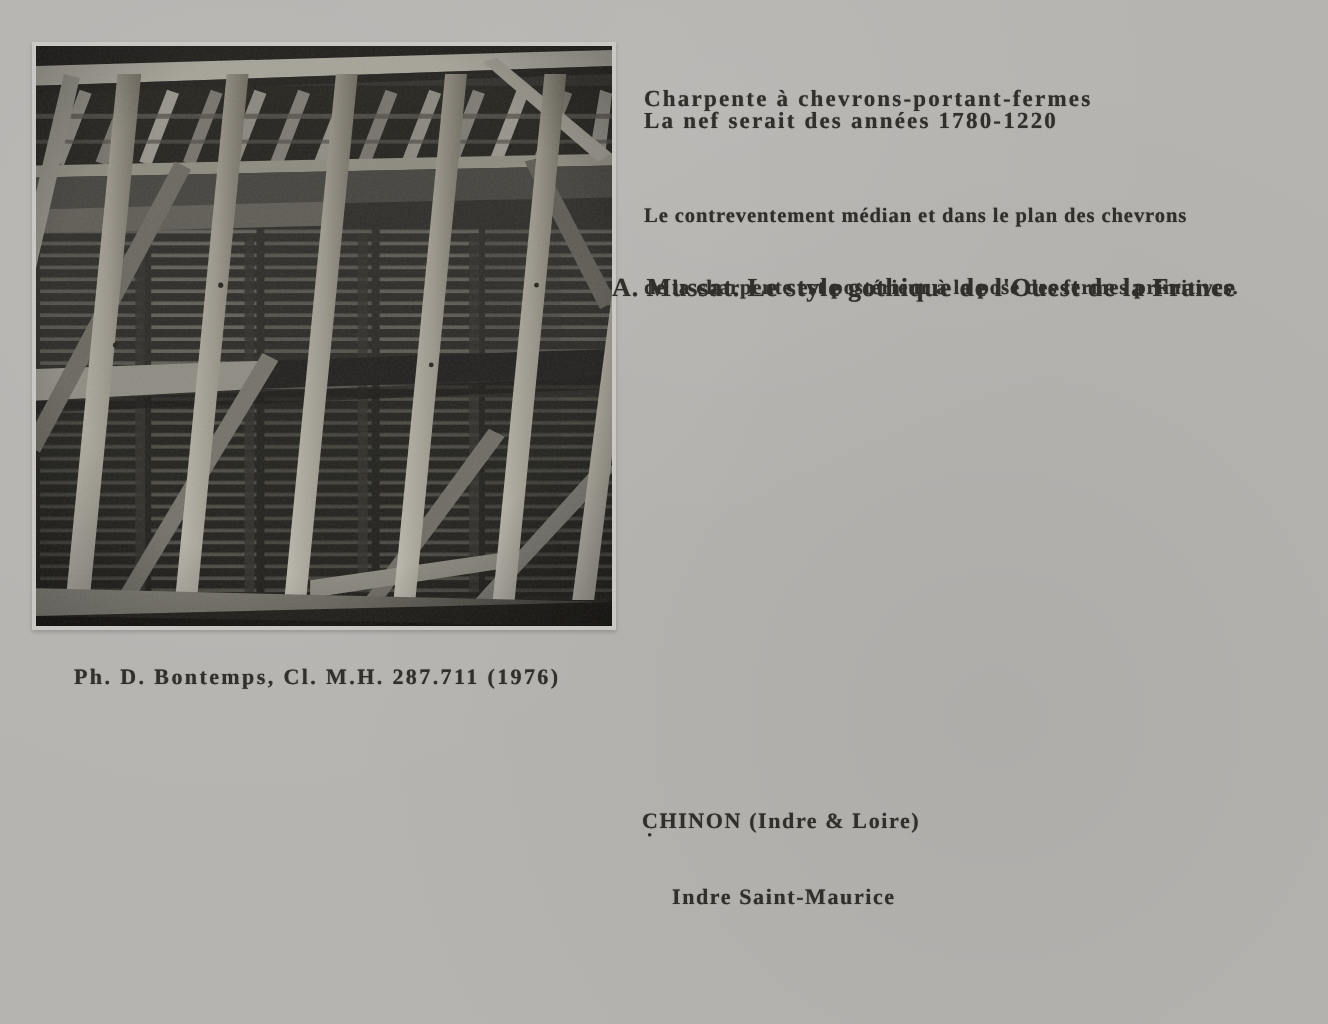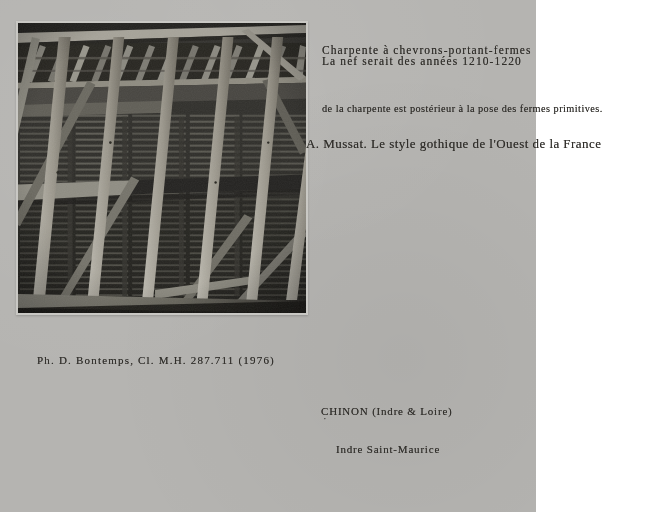--- a/index.html
+++ b/index.html
@@ -1,44 +1,45 @@
 <!DOCTYPE html>
 <html><head>
 <meta charset="utf-8">
 <style>
   html, body { margin: 0; padding: 0; }
   body { width: 664px; height: 512px; overflow: hidden; }
   #screen {
-    position: relative; width: 536px; height: 512px;
+    position: relative; width: 664px; height: 512px;
     background: #b5b4b1;
     background-image:
       radial-gradient(circle at 18% 25%, rgba(255,255,255,0.06), transparent 45%),
       radial-gradient(circle at 75% 70%, rgba(0,0,0,0.04), transparent 55%),
       radial-gradient(circle at 55% 10%, rgba(255,255,255,0.05), transparent 40%);
     font-family: "Liberation Serif", "DejaVu Serif", serif;
     color: #312f2b;
+    font-weight: bold;
   }
   .typed { position: absolute; white-space: pre; color: #312f2b;
            text-shadow: 0 0 0.5px rgba(45,43,40,0.65); }
   .typed .line { display: block; }
 
   #photo-frame {
     position: absolute; left: 16px; top: 21px;
     width: 288px; height: 290px;
     border: 2px solid #c9c8c4;
     box-shadow: 0 1px 2px rgba(0,0,0,0.18);
     background: #2e2d29;
   }
   #photo-frame svg { display: block; width: 100%; height: 100%; }
 
   #title-block   { left: 322px; top: 20px;  font-size: 11.5px; line-height: 12px;   letter-spacing: 1.1px; }
   #dating-line   { left: 322px; top: 55px;  font-size: 11.5px; line-height: 12px;   letter-spacing: 1.1px; }
   #note-block    { left: 322px; top: 79px;  font-size: 10.3px; line-height: 12px;   letter-spacing: 0.45px; }
   #reference-block { left: 306px; top: 114px; font-size: 13px; line-height: 12px; letter-spacing: 0.45px; }
-  #photo-credit  { left: 37px;  top: 333px; font-size: 11px;   line-height: 12px;   letter-spacing: 1.2px; margin-top: 21px; }
+  #photo-credit  { left: 37px;  top: 333px; font-size: 11px;   line-height: 12px;   letter-spacing: 1.2px; }
 
   #location-block { left: 321px; top: 380px; font-size: 11px; line-height: 12.5px; letter-spacing: 0.8px; }
   #location-block .indent { padding-left: 15px; }
   #location-bullet { position: absolute; left: 323px; top: 412px; font-size: 11px; color: #312f2b; }
 </style>
 </head>
 <body>
 
 <div id="screen">
 
@@ -146,23 +147,24 @@
 
       <rect x="0" y="0" width="290" height="291" fill="url(#vig)"></rect>
       <rect x="0" y="0" width="290" height="291" filter="url(#grain)" opacity="0.09"></rect>
     </svg>
   </figure>
 
   <div class="typed" id="title-block">
     <span class="line">Charpente à chevrons-portant-fermes</span>
   </div>
 
-  <div class="typed" id="dating-line">La nef serait des années 1210-1220</div>
+  <div class="typed" id="dating-line">La nef serait des années 1780-1220</div>
 
   <div class="typed" id="note-block">
+    <span class="line">Le contreventement médian et dans le plan des chevrons</span>
     <span class="line">de la charpente est postérieur à la pose des fermes primitives.</span>
   </div>
 
   <div class="typed" id="reference-block">
     <span class="line">A. Mussat. Le style gothique de l'Ouest de la France</span>
   </div>
 
   <div class="typed" id="photo-credit">Ph. D. Bontemps, Cl. M.H. 287.711 (1976)</div>
 
   <div class="typed" id="location-block">

